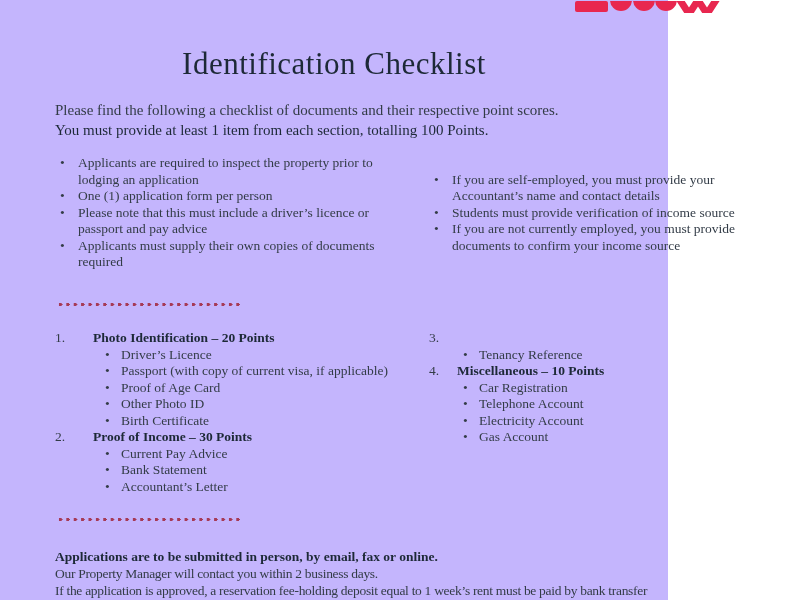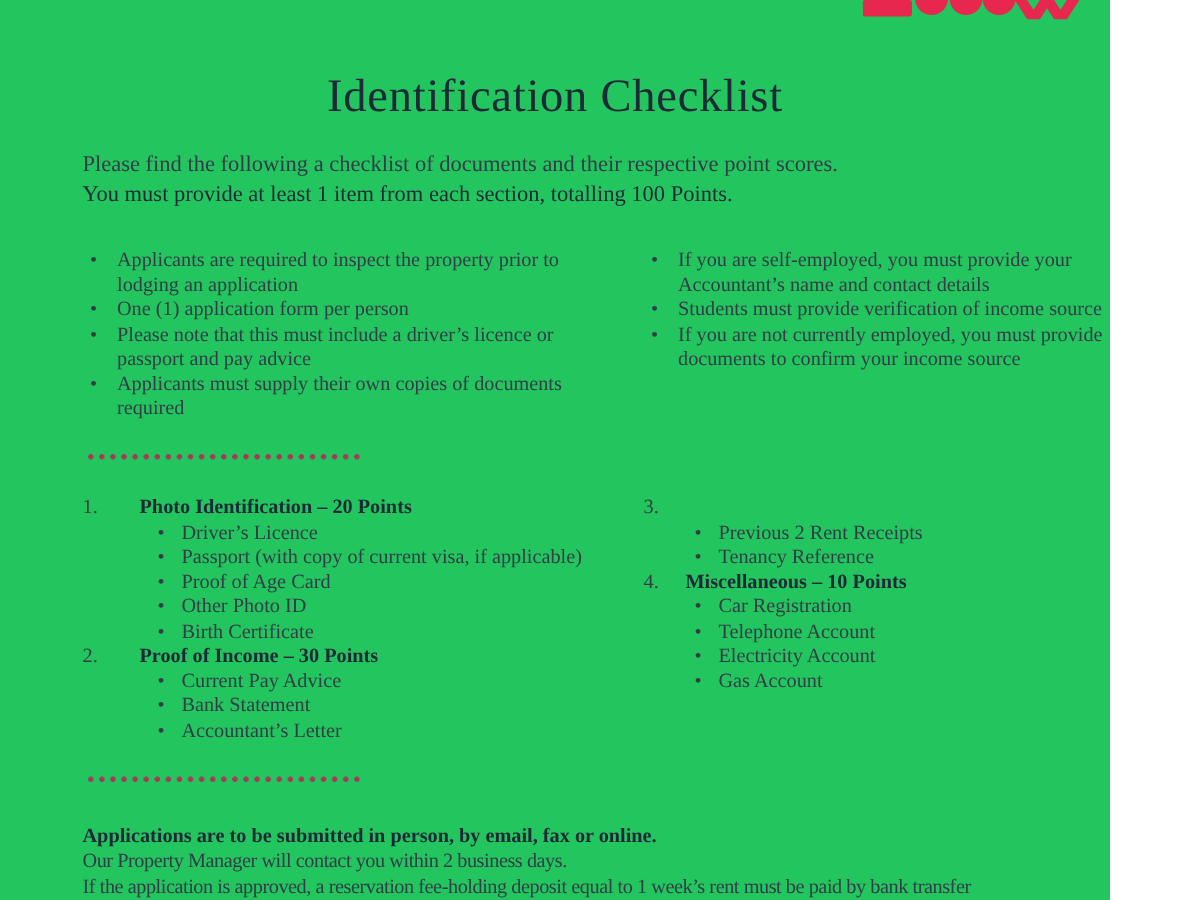--- a/index.html
+++ b/index.html
@@ -2,38 +2,38 @@
 <html style="--logo-red: #e8274f; --dot-red: #a63a56; --text: #333c47; --heading-text: #1d2937;"><head>
 <meta charset="utf-8">
 <style>
   html, body { margin:0; padding:0; }
   body {
     width:800px; height:600px; overflow:hidden;
     background:#ffffff;
     font-family:"Liberation Serif", serif;
     color:var(--text, #333c47);
   }
-  .page { position:relative; width:740px; height:600px; background:#22c55e; }
+  .page { position:relative; width:668px; height:600px; background:#c4b5fd; }
 
   
   .logo-clip { position:absolute; top:0; left:575px; width:148px; height:13px; overflow:hidden; }
   .logo-clip svg .lg { fill:var(--logo-red,#e8274f); }
   .logo-clip svg .lg-stroke { stroke:var(--logo-red,#e8274f); fill:none; }
 
   h1.title {
     position:absolute; top:46px; left:0; width:100%; margin:0;
     text-align:center; font-size:31px; font-weight:400;
     color:var(--heading-text,#1d2937); letter-spacing:0.5px;
   }
 
   .intro { position:absolute; left:55px; top:102px; font-size:15px; line-height:17px; }
   .intro .l1 { margin:0; }
   .intro .l2 { margin:3px 0 0 0; font-weight:400; color:var(--heading-text,#1d2937); }
 
-  .notes { position:absolute; left:55px; top:165px; display:flex; }
+  .notes { position:absolute; left:55px; top:155px; display:flex;align-items:center; }
   ul.note-list { list-style:none; margin:0; padding:0; width:352px; }
   ul.note-list.right { margin-left:22px; width:348px; }
   ul.note-list li { position:relative; padding-left:23px; font-size:13.5px; line-height:16.5px; }
   ul.note-list li::before { content:"•"; position:absolute; left:5px; }
 
   .dots {
     position:absolute; left:58px; width:184px; height:5px;
     background-image:radial-gradient(circle at 2.5px 2.5px, var(--dot-red,#a63a56) 1.7px, transparent 1.9px);
     background-size:7.4px 5px; background-repeat:repeat-x;
   }
@@ -131,21 +131,20 @@
 
     </div>
     <div class="sec-col right">
 
       <div class="section">
         <div class="sec-head">
           <span class="sec-num">3.</span>
         </div>
         <ul class="sub">
 
-        <li>Previous 2 Rent Receipts</li>
             <li>Tenancy Reference</li>
           </ul>
       </div>
 
       <div class="section">
         <div class="sec-head">
           <span class="sec-num">4.</span>
           <span class="sec-heading">Miscellaneous – 10 Points</span>
         </div>
         <ul class="sub">

